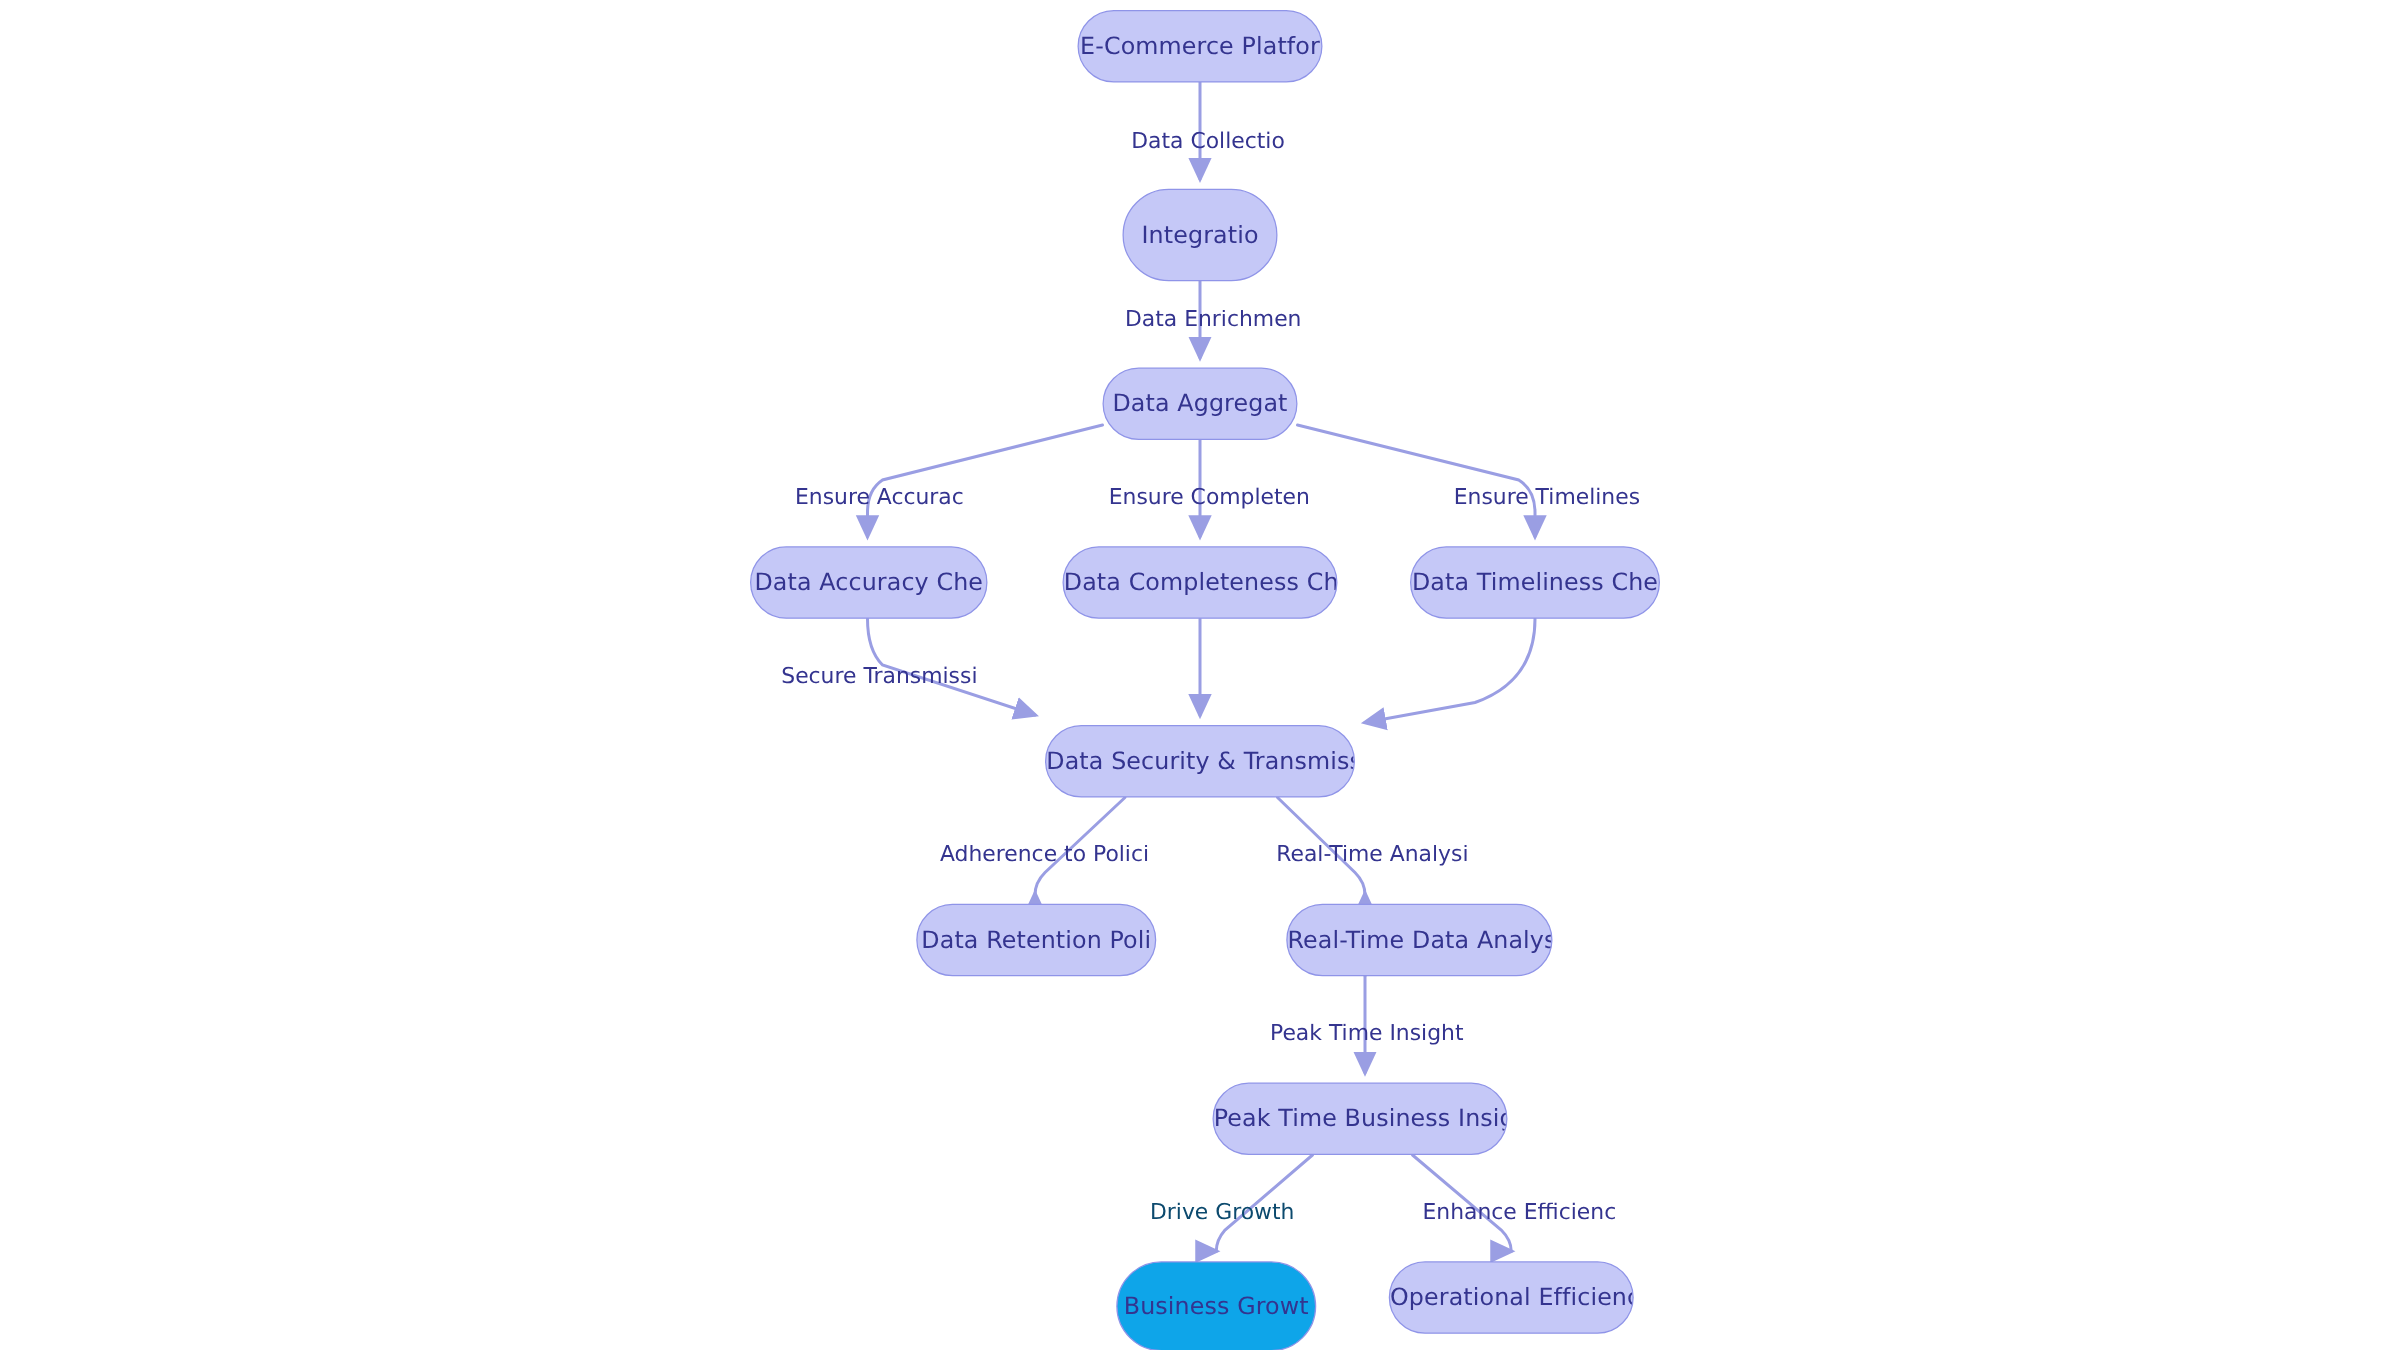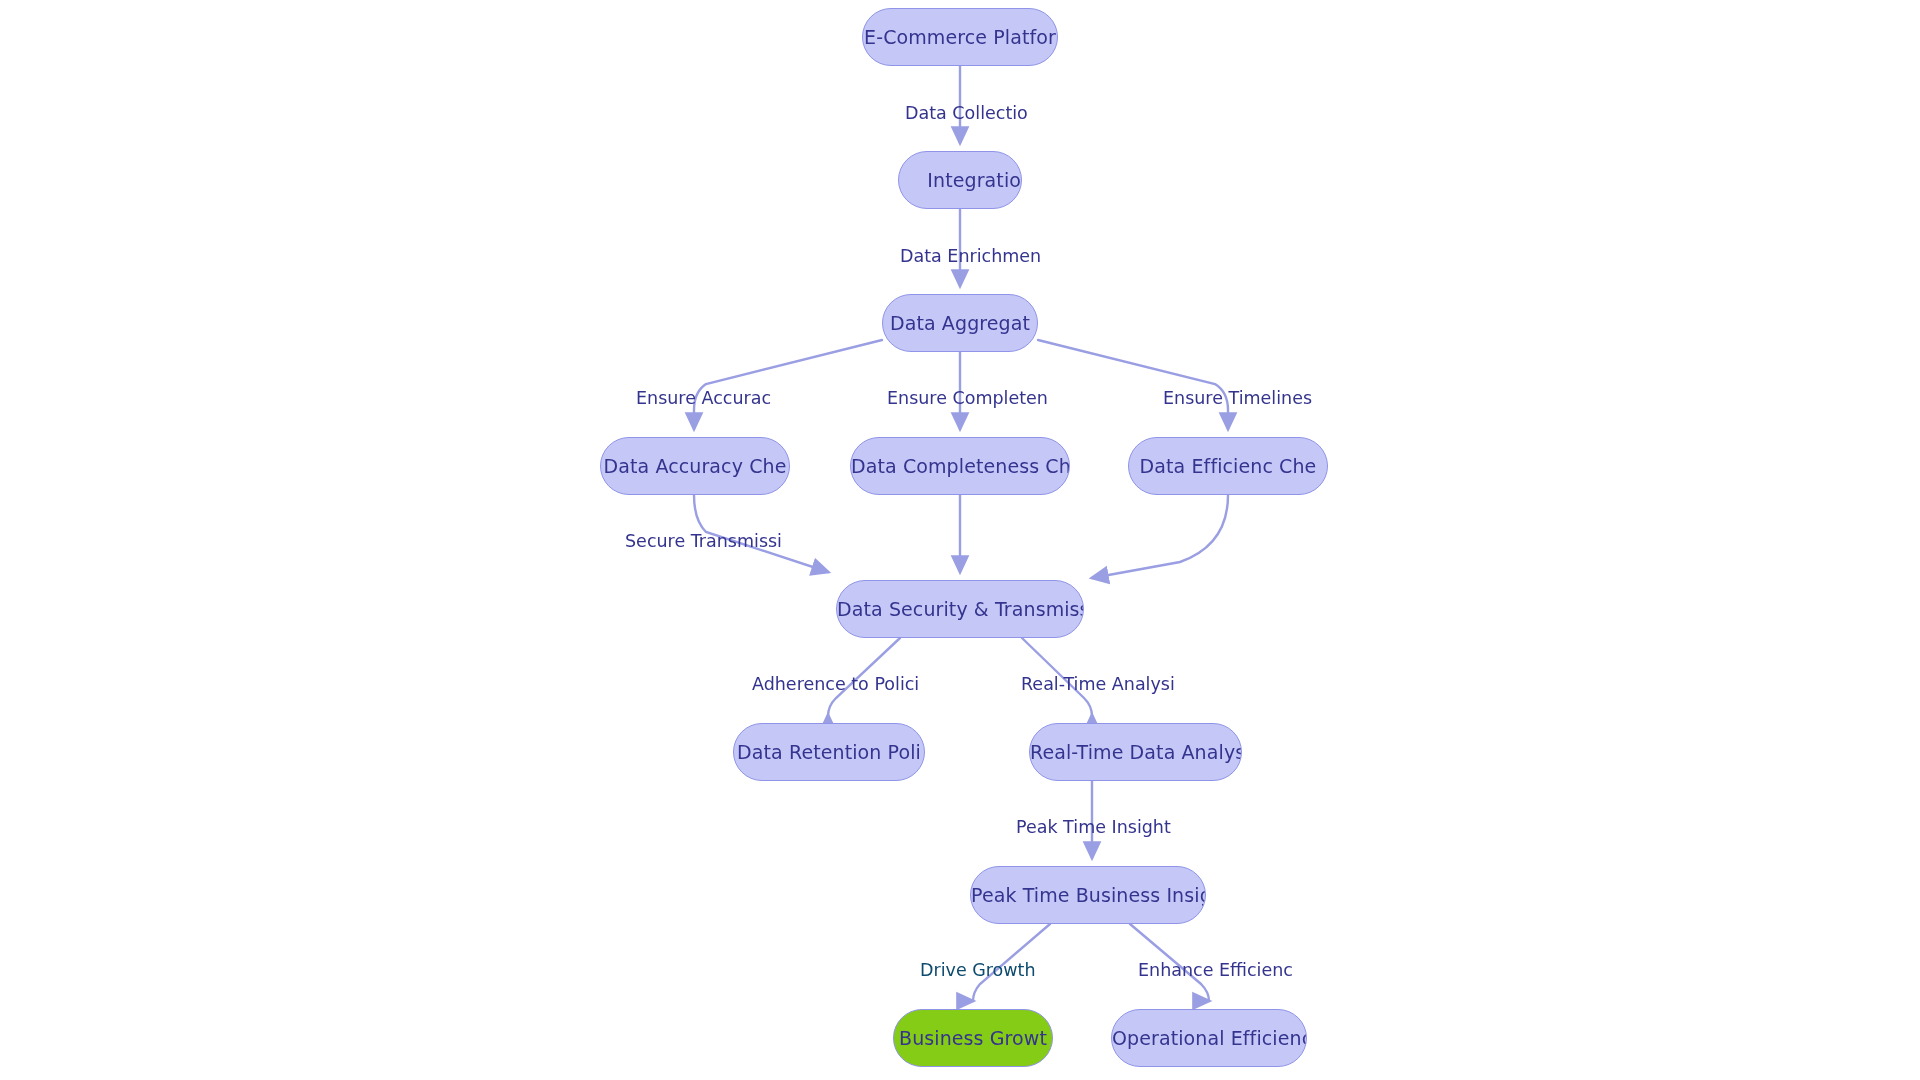--- a/index.html
+++ b/index.html
@@ -86,48 +86,48 @@
         <path d="M 1092 781 L 1092 858" fill="none" stroke="#9a9ee3" stroke-width="2.4" stroke-linecap="round" marker-end="url(#arrowhead)"></path>
         <path d="M 1050 924 L 980 984 Q 973 992 973 1001 L 973 1001" fill="none" stroke="#9a9ee3" stroke-width="2.4" stroke-linecap="round" marker-end="url(#arrowhead)"></path>
         <path d="M 1130 924 L 1201 984 Q 1209 992 1209 1001 L 1209 1001" fill="none" stroke="#9a9ee3" stroke-width="2.4" stroke-linecap="round" marker-end="url(#arrowhead)"></path>
       </g>
   </svg>
 
   <div id="node-layer">
       <div class="node" style="left: 862px; top: 8px; width: 196px; height: 58px; background: rgb(197, 200, 247); border-color: rgb(143, 148, 232);">
         <span class="node-label" style="color: rgb(52, 52, 143);">E-Commerce Platfor</span>
       </div>
-      <div class="node" style="left: 898px; top: 151px; width: 124px; height: 58px; background: rgb(197, 200, 247); border-color: rgb(143, 148, 232); justify-content: flex-end;">
+      <div class="node" style="left: 898px; top: 151px; width: 124px; height: 74px; background: rgb(197, 200, 247); border-color: rgb(143, 148, 232);">
         <span class="node-label" style="color: rgb(52, 52, 143);">Integratio</span>
       </div>
       <div class="node" style="left: 882px; top: 294px; width: 156px; height: 58px; background: rgb(197, 200, 247); border-color: rgb(143, 148, 232);">
         <span class="node-label" style="color: rgb(52, 52, 143);">Data Aggregat</span>
       </div>
       <div class="node" style="left: 600px; top: 437px; width: 190px; height: 58px; background: rgb(197, 200, 247); border-color: rgb(143, 148, 232);">
         <span class="node-label" style="color: rgb(52, 52, 143);">Data Accuracy Che</span>
       </div>
       <div class="node" style="left: 850px; top: 437px; width: 220px; height: 58px; background: rgb(197, 200, 247); border-color: rgb(143, 148, 232);">
         <span class="node-label" style="color: rgb(52, 52, 143);">Data Completeness Ch</span>
       </div>
       <div class="node" style="left: 1128px; top: 437px; width: 200px; height: 58px; background: rgb(197, 200, 247); border-color: rgb(143, 148, 232);">
-        <span class="node-label" style="color: rgb(52, 52, 143);">Data Efficienc Che</span>
+        <span class="node-label" style="color: rgb(52, 52, 143);">Data Timeliness Che</span>
       </div>
       <div class="node" style="left: 836px; top: 580px; width: 248px; height: 58px; background: rgb(197, 200, 247); border-color: rgb(143, 148, 232);">
         <span class="node-label" style="color: rgb(52, 52, 143);">Data Security &amp; Transmissi</span>
       </div>
       <div class="node" style="left: 733px; top: 723px; width: 192px; height: 58px; background: rgb(197, 200, 247); border-color: rgb(143, 148, 232);">
         <span class="node-label" style="color: rgb(52, 52, 143);">Data Retention Poli</span>
       </div>
       <div class="node" style="left: 985px; top: 723px; width: 213px; height: 58px; background: rgb(197, 200, 247); border-color: rgb(143, 148, 232); margin-left: 44px;">
         <span class="node-label" style="color: rgb(52, 52, 143);">Real-Time Data Analys</span>
       </div>
       <div class="node" style="left: 970px; top: 866px; width: 236px; height: 58px; background: rgb(197, 200, 247); border-color: rgb(143, 148, 232);">
         <span class="node-label" style="color: rgb(52, 52, 143);">Peak Time Business Insigh</span>
       </div>
-      <div class="node" style="left: 893px; top: 1009px; width: 160px; height: 58px; background: #84cc16; border-color: rgb(143, 148, 232);">
+      <div class="node" style="left: 893px; top: 1009px; width: 160px; height: 72px; background: #0ea5e9; border-color: rgb(143, 148, 232);">
         <span class="node-label" style="color: rgb(52, 52, 143);">Business Growt</span>
       </div>
       <div class="node" style="left: 1111px; top: 1009px; width: 196px; height: 58px; background: rgb(197, 200, 247); border-color: rgb(143, 148, 232);">
         <span class="node-label" style="color: rgb(52, 52, 143);">Operational Efficienc</span>
       </div>
     </div>
   <div id="edge-label-layer">
       <div class="edge-label" style="left: 905px; top: 105px; color: rgb(52, 52, 143);">Data Collectio</div>
       <div class="edge-label" style="left: 900px; top: 248px; color: rgb(52, 52, 143);">Data Enrichmen</div>
       <div class="edge-label" style="left: 636px; top: 390px; color: rgb(52, 52, 143);">Ensure Accurac</div>

